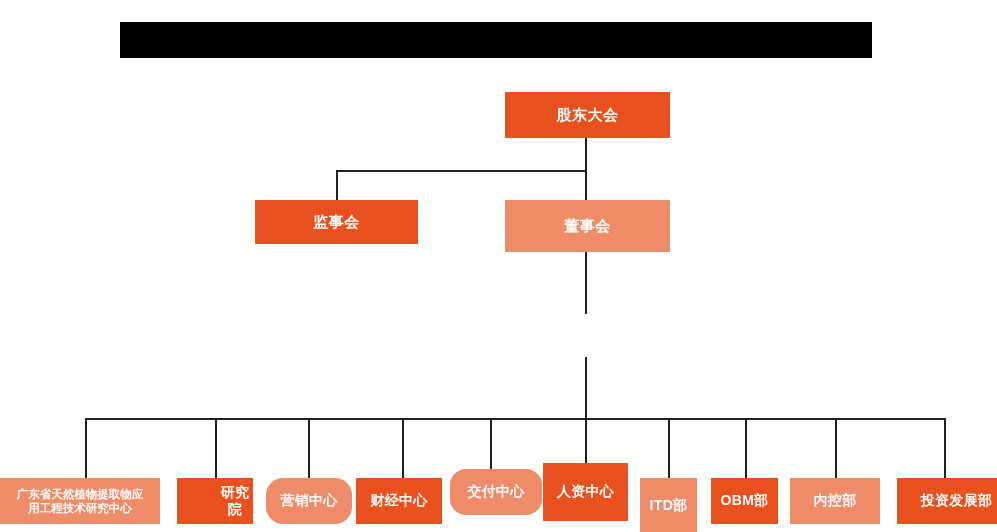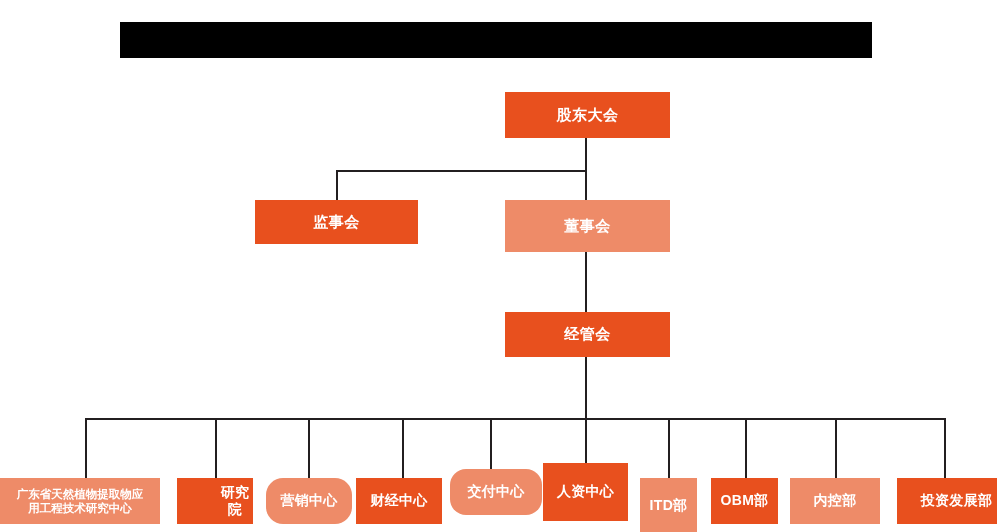--- a/index.html
+++ b/index.html
@@ -110,23 +110,20 @@
   </div>
 
   <div class="node node-lvl2 dark" style="left:255px; top:200px; width:163px; height:44px;">
     <span>监事会</span>
   </div>
 
   <div class="node node-lvl2 light" style="left:505px; top:200px; width:165px; height:52px;">
     <span>董事会</span>
   </div>
 
-  <div class="node node-lvl3 dark" style="left:505px; top:312px; width:165px; height:45px;">
-    <span>经管会</span>
-  </div>
 
   <div class="node node-leaf small-text light" style="left:0px; top:478px; width:160px; height:46px;">
     <span style="white-space:pre-line;">广东省天然植物提取物应
 用工程技术研究中心</span>
   </div>
 
   <div class="node node-leaf dark" style="left:177px; top:478px; width:76px; height:46px;padding-left:40px;">
     <span>研究院</span>
   </div>
 

